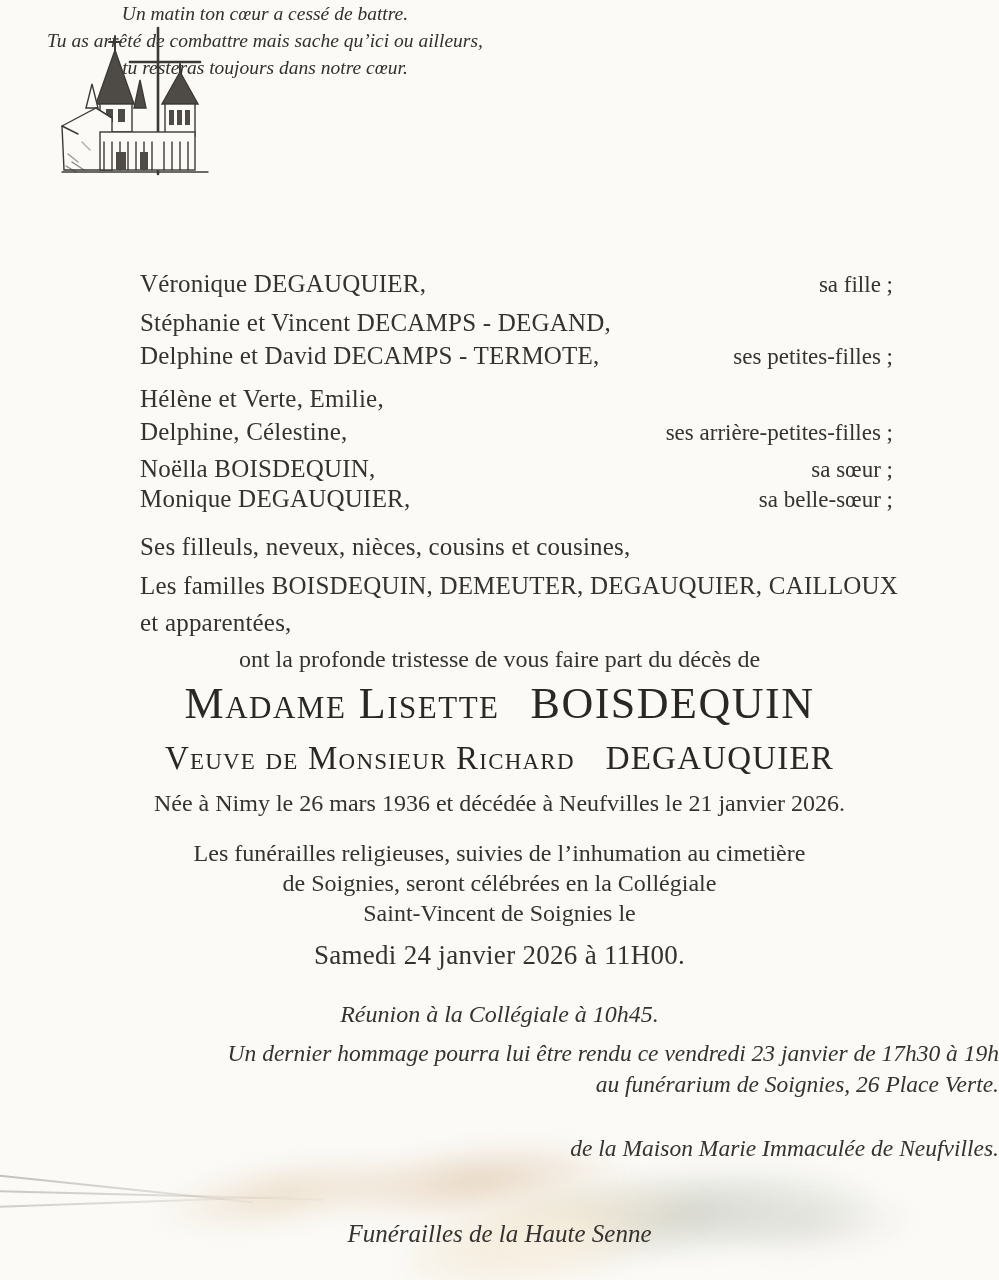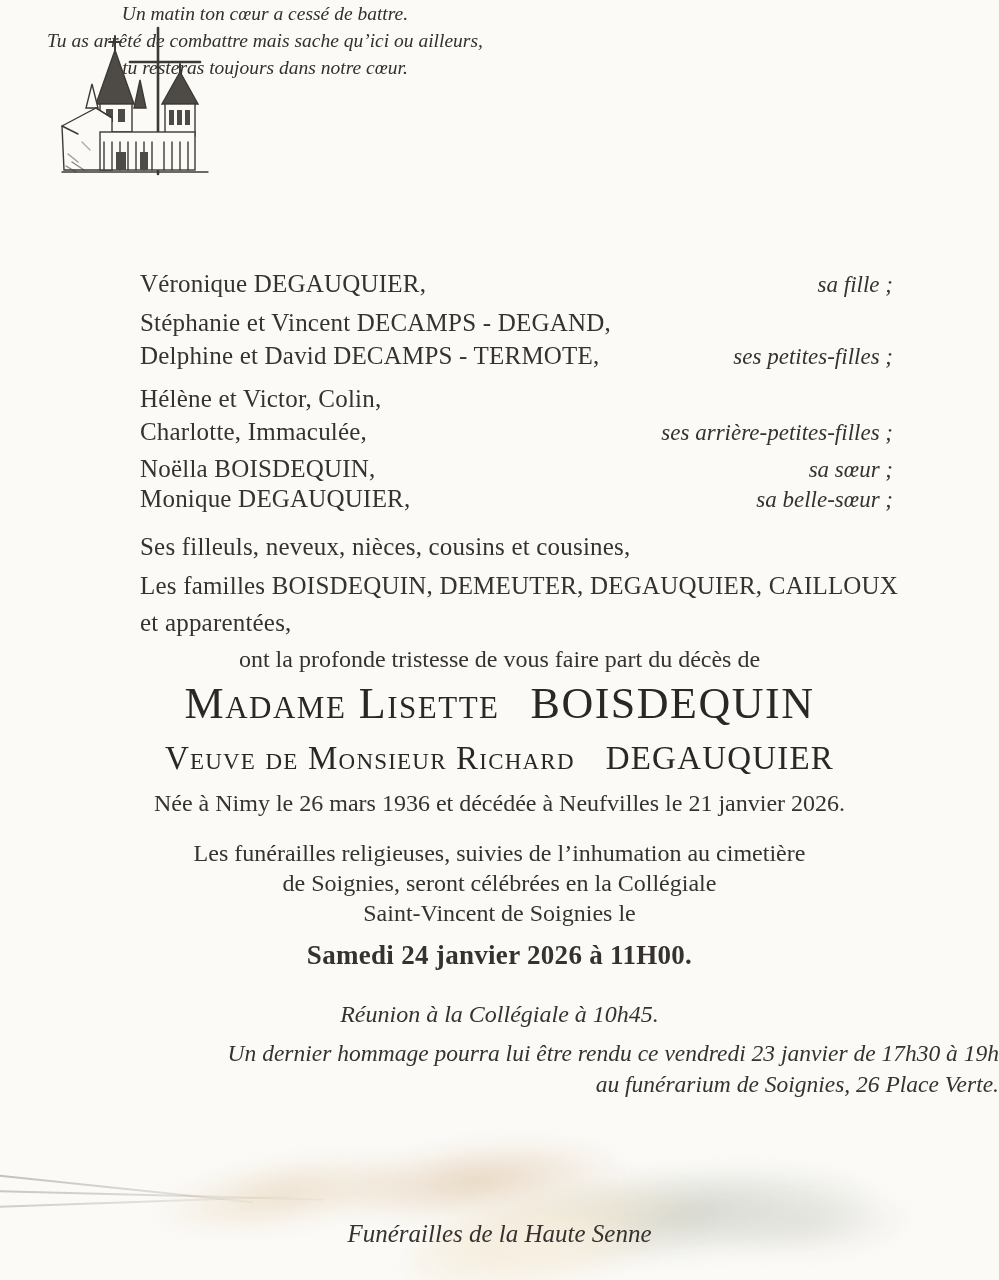--- a/index.html
+++ b/index.html
@@ -21,30 +21,30 @@
     text-align:center;font-style:italic;
     font-size:19.5px;line-height:27px;color:#33302c;
   }
 
   
   .row{
     position:absolute;left:140px;right:106px;
     display:flex;justify-content:space-between;align-items:baseline;
   }
   .name{font-size:25px;letter-spacing:.2px;white-space:nowrap;}
-  .rel{font-style:italic;font-size:23px;white-space:nowrap;}
+  .rel{font-size:23px;white-space:nowrap;}
 
   .intro{font-size:24px;}
   .title1{font-size:44px;letter-spacing:1.5px;color:#2b2824;white-space:nowrap;}
   .title2{font-size:33px;letter-spacing:1.2px;color:#2b2824;white-space:nowrap;}
   .sc{font-variant:small-caps;}
   .gap{margin-left:31px;}
   .body-line{font-size:24px;white-space:nowrap;}
   .para{font-size:24px;line-height:30px;}
-  .datetime{font-size:27px;font-weight:bold;letter-spacing:.3px;}
+  .datetime{font-size:27px;font-weight:normal;letter-spacing:.3px;}
   .ital{font-style:italic;font-size:24px;white-space:nowrap;}
   .ital-para{font-style:italic;font-size:23.5px;line-height:31px;text-align:right;}
   .footer-name{font-style:italic;font-size:25px;}
   .footer-phone{font-size:25px;letter-spacing:.5px;margin-top:40px;}
 
   
   .church{left:56px;top:22px;width:170px;height:160px;}
 
   
   .plume{position:absolute;border-radius:50%;filter:blur(9px);z-index:0;}
@@ -130,24 +130,24 @@
       <span class="rel">sa fille ;</span>
     </div>
     <div class="row" style="top:309px">
       <span class="name">Stéphanie et Vincent DECAMPS - DEGAND,</span>
     </div>
     <div class="row" style="top:342px">
       <span class="name">Delphine et David DECAMPS - TERMOTE,</span>
       <span class="rel">ses petites-filles ;</span>
     </div>
     <div class="row" style="top:385px">
-      <span class="name">Hélène et Victor, Colin,</span>
+      <span class="name">Hélène et Verte, Emilie,</span>
     </div>
     <div class="row" style="top:418px">
-      <span class="name">Charlotte, Immaculée,</span>
+      <span class="name">Delphine, Célestine,</span>
       <span class="rel">ses arrière-petites-filles ;</span>
     </div>
     <div class="row" style="top:455px">
       <span class="name">Noëlla BOISDEQUIN,</span>
       <span class="rel">sa sœur ;</span>
     </div>
     <div class="row" style="top:485px">
       <span class="name">Monique DEGAUQUIER,</span>
       <span class="rel">sa belle-sœur ;</span>
     </div>
@@ -182,19 +182,20 @@
     <div class="c datetime" style="top:940px">Samedi 24 janvier 2026 à 11H00.</div>
 
     <div class="c ital" style="top:1001px">Réunion à la Collégiale à 10h45.</div>
 
     <div class="c ital-para" style="top:1038px">
       <div>Un dernier hommage pourra lui être rendu ce vendredi 23 janvier de 17h30 à 19h</div>
       <div>au funérarium de Soignies, 26 Place Verte.</div>
     </div>
 
     <div class="c ital-para" style="top:1133px">
+      <div>de la Maison Marie Immaculée de Neufvilles.</div>
     </div>
 
     <div class="c footer-name" style="top:1220px">Funérailles de la Haute Senne</div>
     <div class="c footer-phone" style="top:1250px">067/33 27 47</div>
 
   </div>
 </div>
 
 </body></html>

